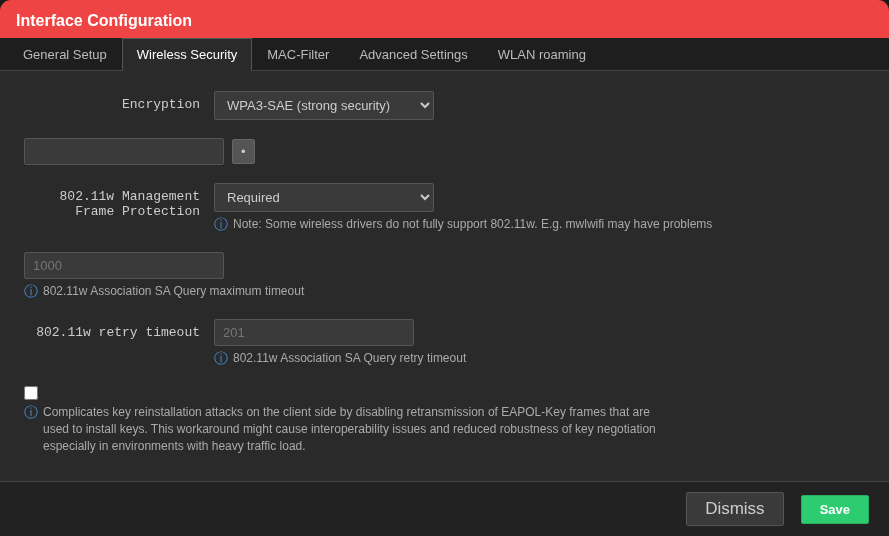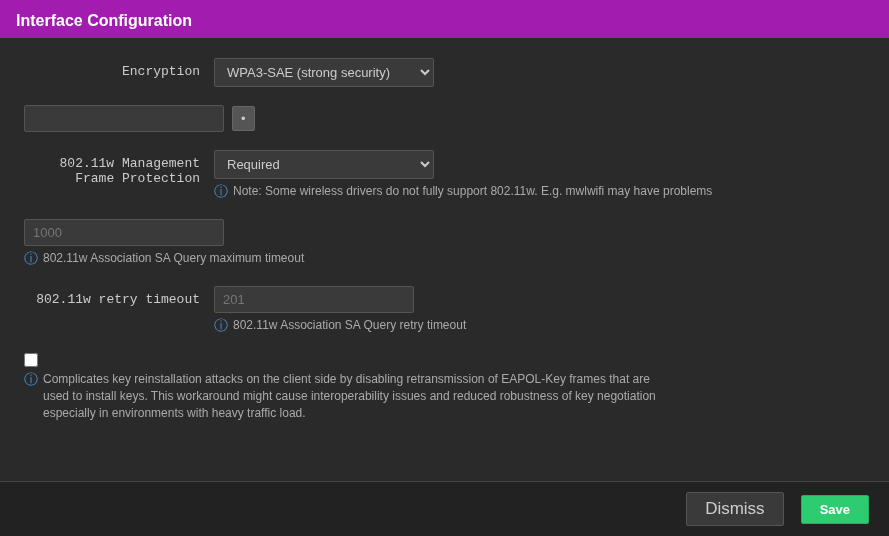--- a/index.html
+++ b/index.html
@@ -6,25 +6,26 @@
     body {
       background: #1a1a1a;
       font-family: Arial, sans-serif;
       font-size: 13px;
       color: #ccc;
       width: 889px;
       height: 536px;
       overflow: hidden;
     }
     .page-wrapper {
-      background: #a21caf;
+      background: #ef4444;
       width: 889px;
       height: 536px;
       display: flex;
       flex-direction: column;
+      border-radius: 11px;
     }
     .page-title {
       color: #fff;
       font-size: 16px;
       font-weight: bold;
       padding: 12px 16px 8px 16px;
     }
     .tabs {
       display: flex;
       flex-direction: row;
@@ -169,20 +170,27 @@
       font-weight: bold;
       margin-left: 7px;
     }
   </style>
 </head>
 <body>
 
 <div class="page-wrapper">
   <div class="page-title">Interface Configuration</div>
 
+  <div class="tabs">
+    <div class="tab">General Setup</div>
+    <div class="tab active">Wireless Security</div>
+    <div class="tab">MAC-Filter</div>
+    <div class="tab">Advanced Settings</div>
+    <div class="tab">WLAN roaming</div>
+  </div>
 
   <div class="content">
 
     <div class="form-row">
       <div class="form-label">Encryption</div>
       <div class="form-field">
         <div class="form-field-row">
           <select>
             <option>WPA3-SAE (strong security)</option>
             <option>WPA2-PSK</option>

